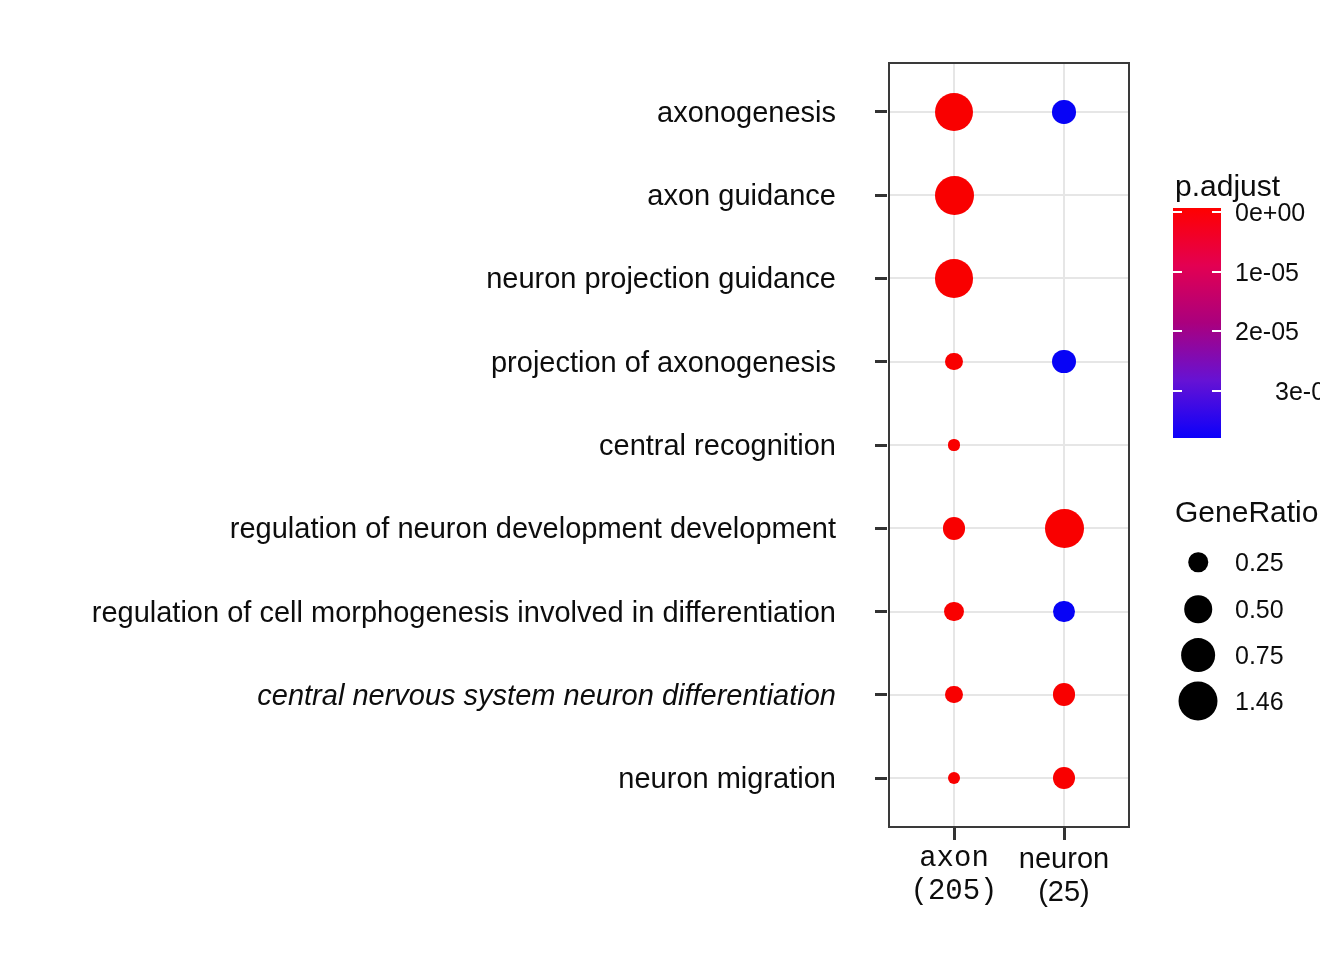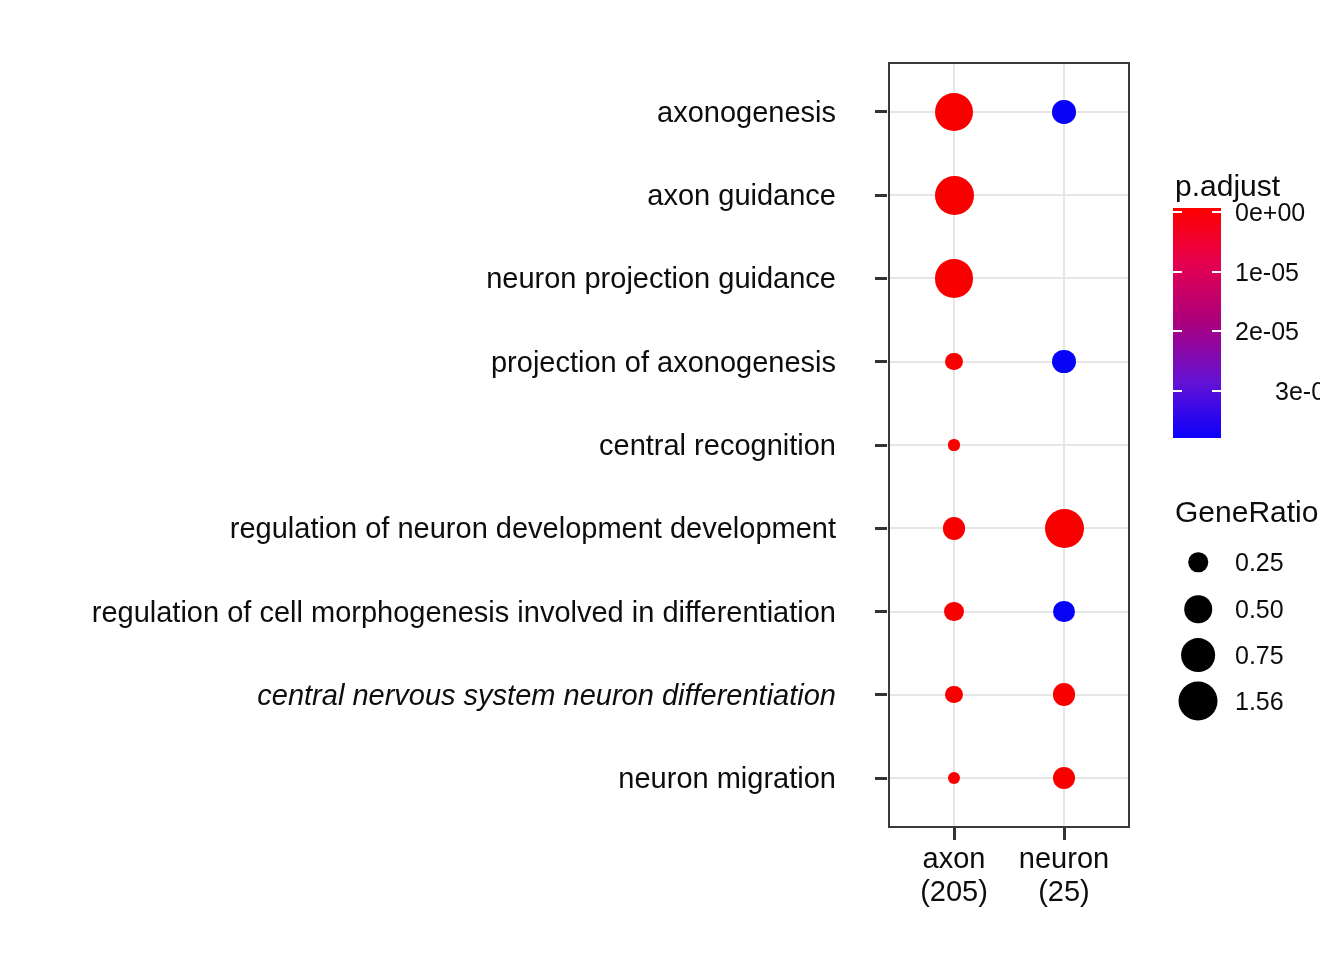--- a/index.html
+++ b/index.html
@@ -99,21 +99,21 @@
       <div class="y-label" style="top: 611.522px; right: 484px;">regulation of cell morphogenesis involved in differentiation</div>
       <div class="axis-tick-y" style="top: 610.022px;"></div>
       <div class="y-label" style="top: 694.783px; right: 484px; font-style: italic;">central nervous system neuron differentiation</div>
       <div class="axis-tick-y" style="top: 693.283px;"></div>
       <div class="y-label" style="top: 778.043px; right: 484px;">neuron migration</div>
       <div class="axis-tick-y" style="top: 776.543px;"></div>
     </div>
 
   <div id="x-axis">
       <div class="axis-tick-x" style="left: 952.5px;"></div>
-      <div class="x-label" style="left: 954px;">
+      <div class="x-label" style="left: 954px; font-family: Liberation Mono, monospace;">
         <div>axon</div>
         <div>(205)</div>
       </div>
       <div class="axis-tick-x" style="left: 1062.5px;"></div>
       <div class="x-label" style="left: 1064px;">
         <div>neuron</div>
         <div>(25)</div>
       </div>
     </div>
 
@@ -139,17 +139,17 @@
   <div>
     <div class="legend-title" style="top:496px;">GeneRatio</div>
     <div id="size-legend-entries">
         <div class="size-dot" style="width: 19.5px; height: 19.5px; left: 1198px; top: 562px; background: rgb(0, 0, 0);"></div>
         <div class="size-label" style="top: 562px;">0.25</div>
         <div class="size-dot" style="width: 27.5772px; height: 27.5772px; left: 1198px; top: 609px; background: rgb(0, 0, 0);"></div>
         <div class="size-label" style="top: 609px;">0.50</div>
         <div class="size-dot" style="width: 33.775px; height: 33.775px; left: 1198px; top: 655px; background: rgb(0, 0, 0);"></div>
         <div class="size-label" style="top: 655px;">0.75</div>
         <div class="size-dot" style="width: 39px; height: 39px; left: 1198px; top: 701px; background: rgb(0, 0, 0);"></div>
-        <div class="size-label" style="top: 701px;">1.56</div>
+        <div class="size-label" style="top: 701px;">1.46</div>
       </div>
   </div>
 
 </div>
 
 </body></html>

